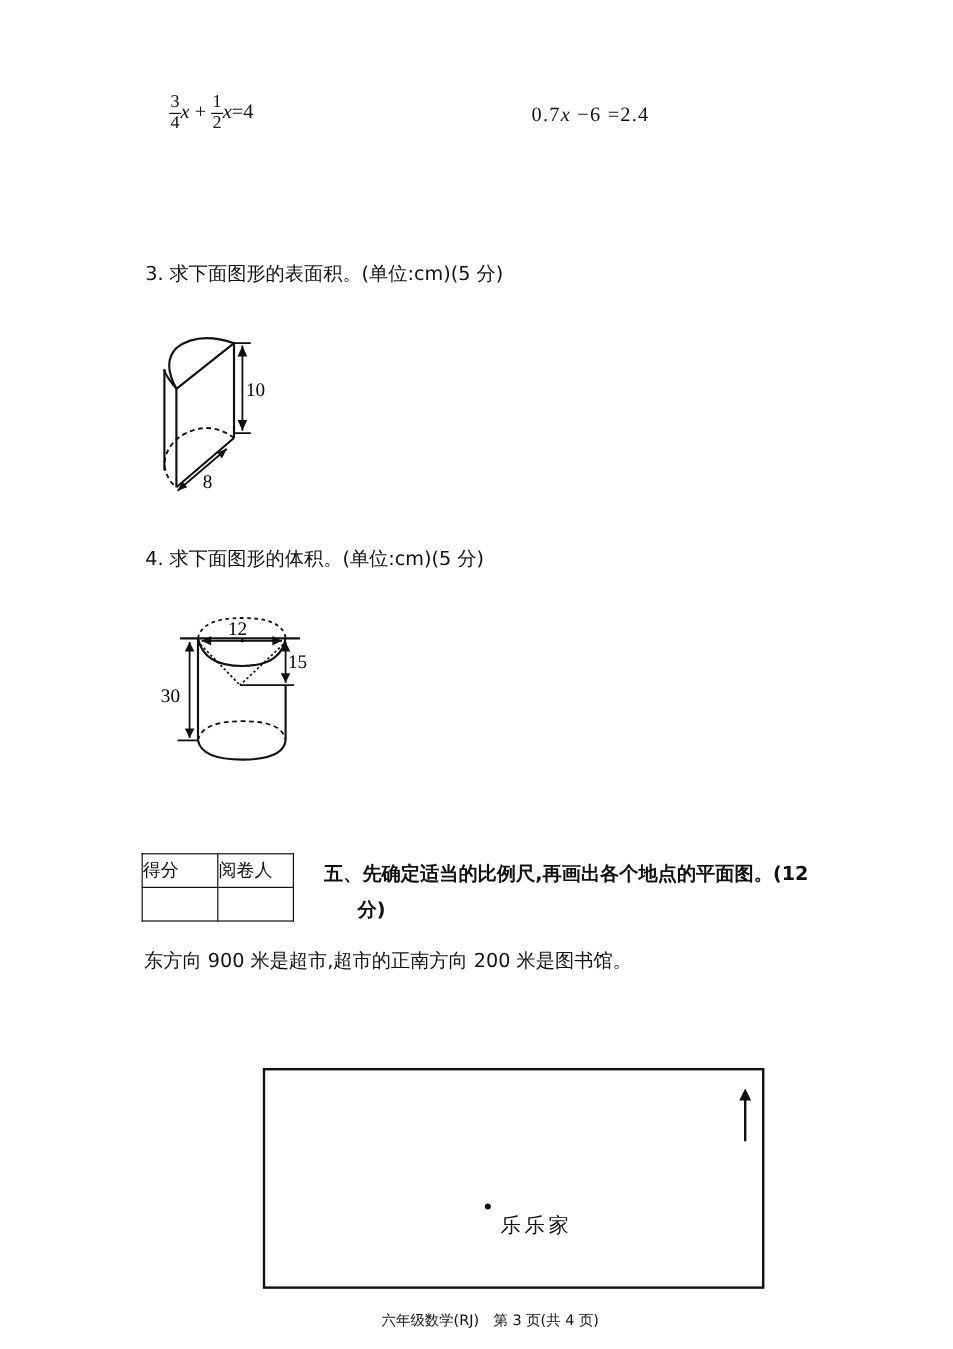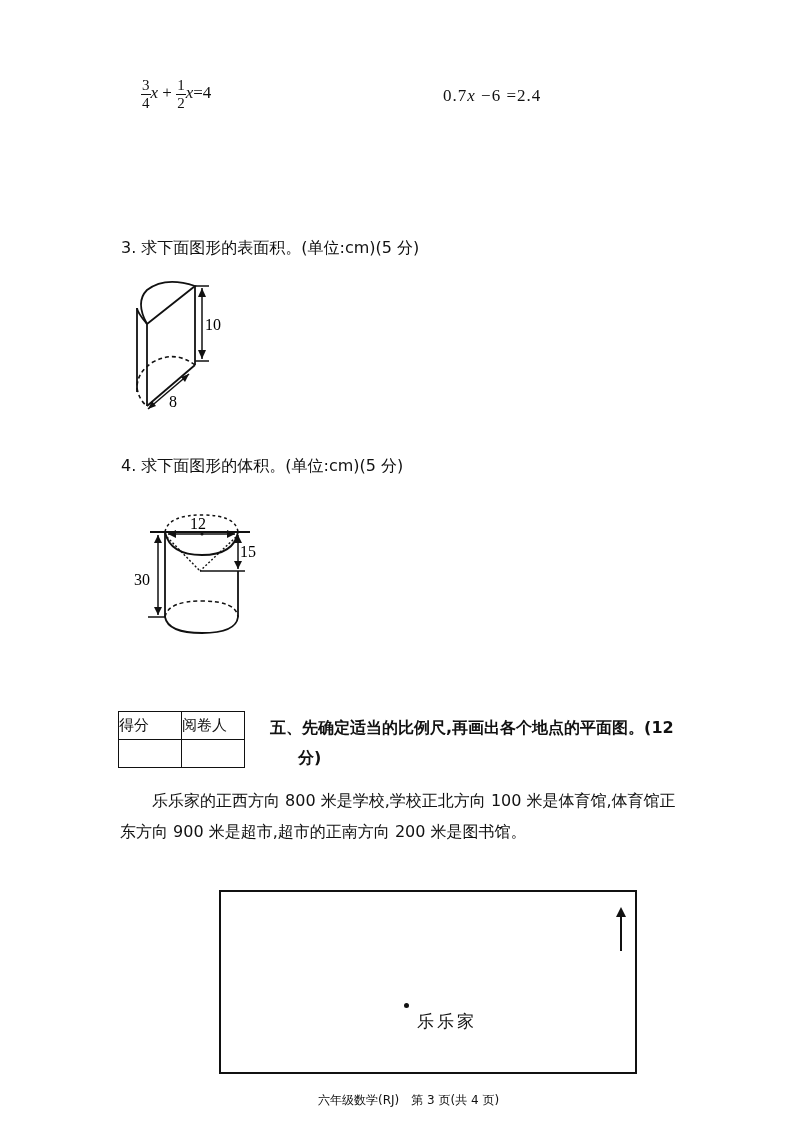--- a/index.html
+++ b/index.html
@@ -31,21 +31,21 @@
   <span>+</span>
   <span class="frac">
     <span class="num">1</span>
     <span class="den">2</span>
   </span><span class="var">x</span><span>=4</span>
 </div>
 <div class="abs eq" style="left:443px;top:86px;letter-spacing:1px;text-align:right;">
   <span>0.7</span><span class="var">x</span><span> −6 =2.4</span>
 </div>
 
-<div class="abs q" style="left:121px;top:218px;margin-top:20px;">3. 求下面图形的表面积。(单位:cm)(5 分)</div>
+<div class="abs q" style="left:121px;top:218px;">3. 求下面图形的表面积。(单位:cm)(5 分)</div>
 <svg class="abs" style="left:125px;top:272px;" width="120" height="145">
 
   <path d="M22 52 Q10 30 22 18 Q40 4 70 14 L22 52" fill="none" stroke="#111" stroke-width="1.8"></path>
   <path d="M22 52 Q12 40 12 36" fill="none" stroke="#111" stroke-width="1.8"></path>
   <line x1="70" y1="14" x2="70" y2="93" stroke="#111" stroke-width="1.8"></line>
   <line x1="12" y1="36" x2="12" y2="120" stroke="#111" stroke-width="1.8"></line>
   <line x1="22" y1="52" x2="22" y2="134" stroke="#111" stroke-width="1.8"></line>
 
   <path d="M70 93 Q50 78 28 90 Q12 100 12 116" fill="none" stroke="#111" stroke-width="1.6" stroke-dasharray="4,3"></path>
   <path d="M12 116 Q14 128 22 134" fill="none" stroke="#111" stroke-width="1.6" stroke-dasharray="4,3"></path>
@@ -108,21 +108,20 @@
     <td></td>
     <td></td>
   </tr>
 </tbody>
   </table>
 <div class="abs sec" style="left:270px;top:713px;width:480px;">
   <div>五、先确定适当的比例尺,再画出各个地点的平面图。(12</div>
   <div style="padding-left:28px;">分)</div>
 </div>
 <div class="abs para" style="left:120px;top:785px;width:640px;">
-  <div style="padding-left:32px;">乐乐家的正西方向 800 米是学校,学校正北方向 100 米是体育馆,体育馆正</div>
   <div>东方向 900 米是超市,超市的正南方向 200 米是图书馆。</div>
 </div>
 
 <div class="abs mapbox" style="left:219px;top:850px;width:414px;height:180px;">
   <svg class="abs" style="left:393px;top:15px;" width="14" height="46">
     <line x1="7" y1="6" x2="7" y2="44" stroke="#111" stroke-width="2"></line>
     <polygon points="7,0 2,10 12,10" fill="#111"></polygon>
   </svg>
   <div class="abs" style="left:183px;top:111px;width:5px;height:5px;border-radius:50%;background:#111;"></div>
   <div class="abs" style="left:196px;top:118px;font-size:17px;letter-spacing:3px;font-family:'DejaVu Serif',serif;">乐乐家</div>

